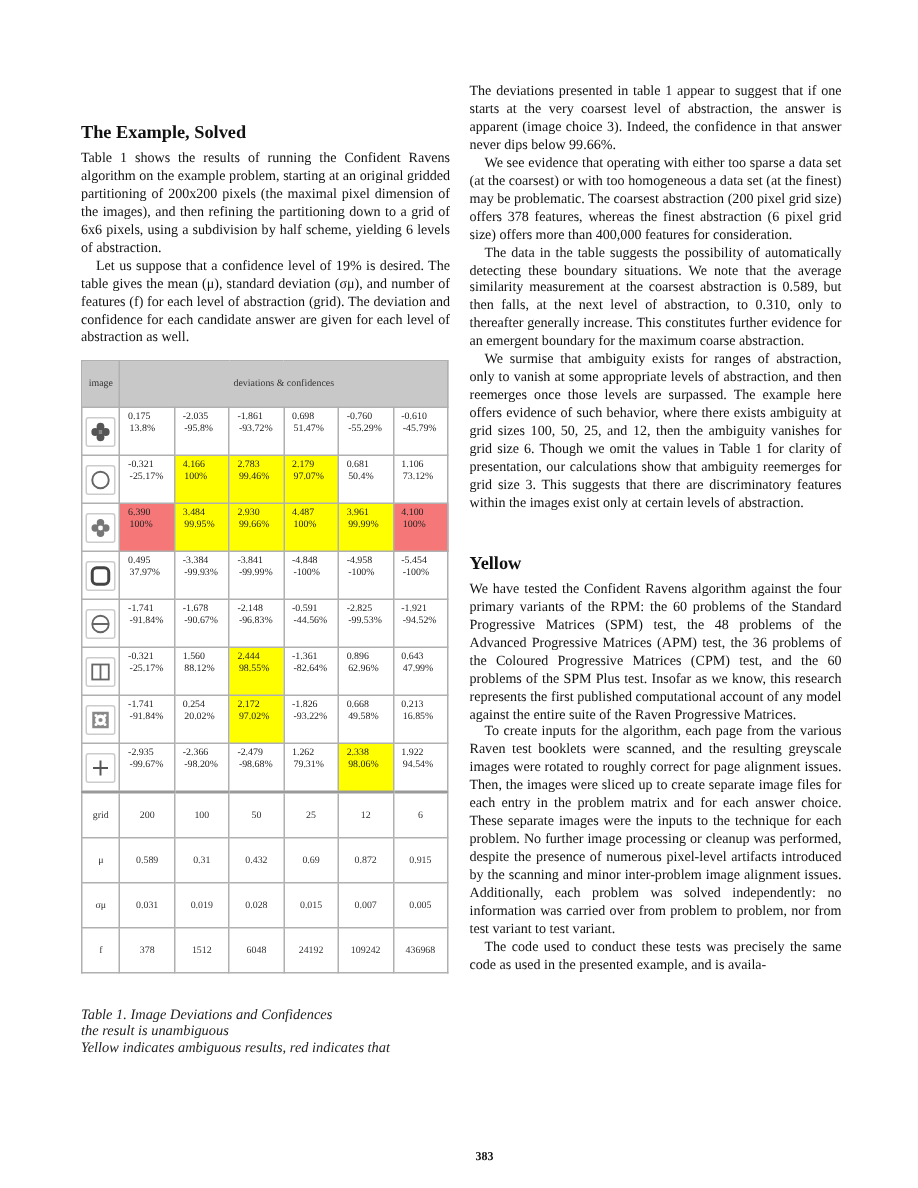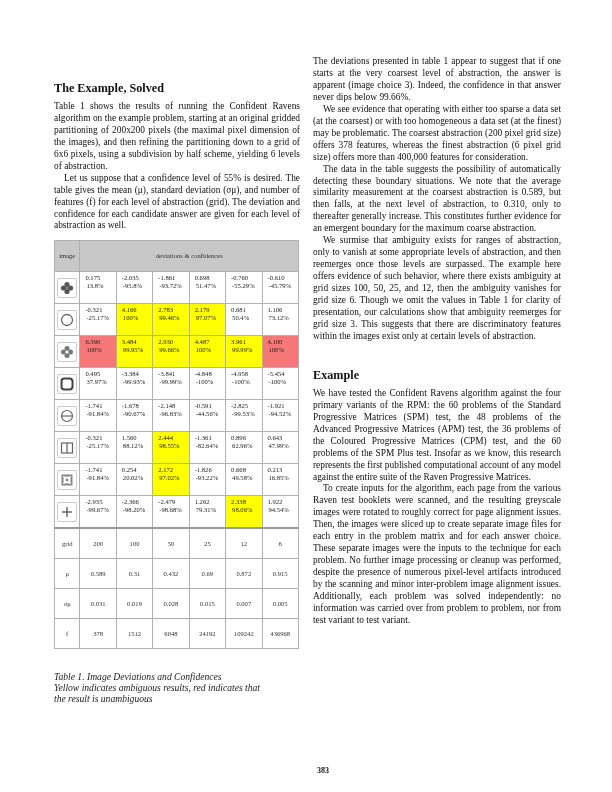--- a/index.html
+++ b/index.html
@@ -33,21 +33,21 @@
 
   .caption { font-style:italic; font-size:9.6px; line-height:11px; margin-top:22px; color:#222; }
   .pagenum { position:absolute; top:766px; left:0; width:612px; text-align:center; font-size:8px; font-weight:bold;padding-left:17px; }
 </style>
 </head>
 <body>
 
 <div class="col col-left">
   <h2 class="h-example">The Example, Solved</h2>
   <p>Table 1 shows the results of running the Confident Ravens algorithm on the example problem, starting at an original gridded partitioning of 200x200 pixels (the maximal pixel dimension of the images), and then refining the partitioning down to a grid of 6x6 pixels, using a subdivision by half scheme, yielding 6 levels of abstraction.</p>
-  <p class="indent">Let us suppose that a confidence level of 55% is desired. The table gives the mean (μ), standard deviation (σμ), and number of features (f) for each level of abstraction (grid). The deviation and confidence for each candidate answer are given for each level of abstraction as well.</p>
+  <p class="indent">Let us suppose that a confidence level of 19% is desired. The table gives the mean (μ), standard deviation (σμ), and number of features (f) for each level of abstraction (grid). The deviation and confidence for each candidate answer are given for each level of abstraction as well.</p>
 
   <table class="res">
     <thead>
       <tr>
         <th class="img-h">image</th>
         <th colspan="6">deviations &amp; confidences</th>
       </tr>
     </thead>
     <tbody id="tbody">
         <tr>
@@ -333,28 +333,29 @@
           <td class="num">6048</td>
           <td class="num">24192</td>
           <td class="num">109242</td>
           <td class="num">436968</td>
         </tr>
       </tbody>
   </table>
 
   <div class="caption">
     <div>Table 1. Image Deviations and Confidences</div>
+    <div>the result is unambiguous</div>
     <div>Yellow indicates ambiguous results, red indicates that</div>
-    <div>the result is unambiguous</div>
   </div>
 </div>
 
 <div class="col col-right">
   <p>The deviations presented in table 1 appear to suggest that if one starts at the very coarsest level of abstraction, the answer is apparent (image choice 3). Indeed, the confidence in that answer never dips below 99.66%.</p>
   <p class="indent">We see evidence that operating with either too sparse a data set (at the coarsest) or with too homogeneous a data set (at the finest) may be problematic. The coarsest abstraction (200 pixel grid size) offers 378 features, whereas the finest abstraction (6 pixel grid size) offers more than 400,000 features for consideration.</p>
   <p class="indent">The data in the table suggests the possibility of automatically detecting these boundary situations. We note that the average similarity measurement at the coarsest abstraction is 0.589, but then falls, at the next level of abstraction, to 0.310, only to thereafter generally increase. This constitutes further evidence for an emergent boundary for the maximum coarse abstraction.</p>
   <p class="indent">We surmise that ambiguity exists for ranges of abstraction, only to vanish at some appropriate levels of abstraction, and then reemerges once those levels are surpassed. The example here offers evidence of such behavior, where there exists ambiguity at grid sizes 100, 50, 25, and 12, then the ambiguity vanishes for grid size 6. Though we omit the values in Table 1 for clarity of presentation, our calculations show that ambiguity reemerges for grid size 3. This suggests that there are discriminatory features within the images exist only at certain levels of abstraction.</p>
-  <h2 class="h-results">Example</h2>
+  <h2 class="h-results">Yellow</h2>
   <p>We have tested the Confident Ravens algorithm against the four primary variants of the RPM: the 60 problems of the Standard Progressive Matrices (SPM) test, the 48 problems of the Advanced Progressive Matrices (APM) test, the 36 problems of the Coloured Progressive Matrices (CPM) test, and the 60 problems of the SPM Plus test. Insofar as we know, this research represents the first published computational account of any model against the entire suite of the Raven Progressive Matrices.</p>
   <p class="indent">To create inputs for the algorithm, each page from the various Raven test booklets were scanned, and the resulting greyscale images were rotated to roughly correct for page alignment issues. Then, the images were sliced up to create separate image files for each entry in the problem matrix and for each answer choice. These separate images were the inputs to the technique for each problem. No further image processing or cleanup was performed, despite the presence of numerous pixel-level artifacts introduced by the scanning and minor inter-problem image alignment issues. Additionally, each problem was solved independently: no information was carried over from problem to problem, nor from test variant to test variant.</p>
+  <p class="indent">The code used to conduct these tests was precisely the same code as used in the presented example, and is availa-</p>
 </div>
 
 <div class="pagenum">383</div>
 
 </body></html>

